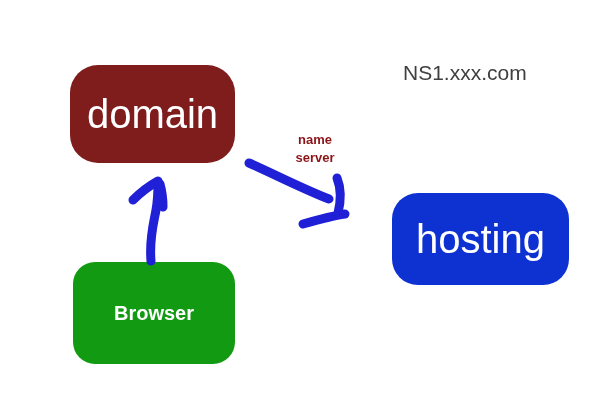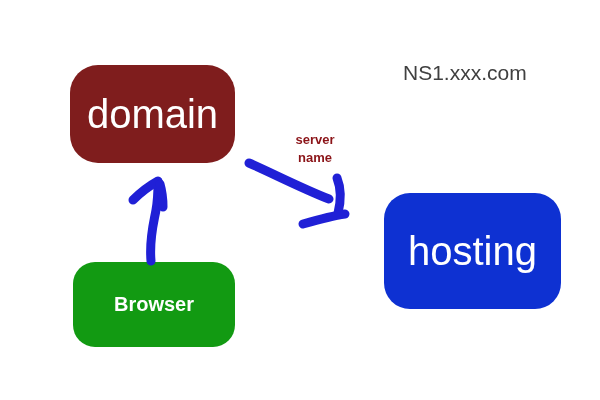--- a/index.html
+++ b/index.html
@@ -17,26 +17,26 @@
     align-items: center;
     justify-content: center;
     color: #ffffff;
   }
   .node-domain {
     left: 70px; top: 65px; width: 165px; height: 98px;
     background: #7f1d1d; border-radius: 28px;
     font-size: 40px; font-weight: 400;
   }
   .node-browser {
-    left: 73px; top: 262px; width: 162px; height: 85px;
+    left: 73px; top: 262px; width: 162px; height: 102px;
     background: #129A12; border-radius: 22px;
     font-size: 20px; font-weight: 700;
   }
   .node-hosting {
-    left: 384px; top: 193px; width: 177px; height: 116px;
+    left: 392px; top: 193px; width: 177px; height: 92px;
     background: #0E31D2; border-radius: 26px;
     font-size: 40px; font-weight: 400;
   }
   .ns-label {
     position: absolute;
     left: 403px; top: 62px;
     color: #404040;
     font-size: 21px;
     line-height: 21px;
     white-space: nowrap;
@@ -79,22 +79,22 @@
 
   <div class="node node-hosting">
     <span>hosting</span>
   </div>
 
   <div class="ns-label">
     <div>NS1.xxx.com</div>
   </div>
 
   <div class="edge-label">
+    <div>name</div>
     <div>server</div>
-    <div>name</div>
   </div>
 
   <svg class="arrow-layer" viewBox="0 0 600 400">
 
     <g>
       <path class="arrow-stroke" d="M151,261 C149,238 154,222 156,210 C158,199 158,189 158,182"></path>
       <path class="arrow-stroke" d="M158,181 C149,186 140,193 133,200"></path>
       <path class="arrow-stroke" d="M160,184 C162,191 163,200 163,207"></path>
     </g>
 

